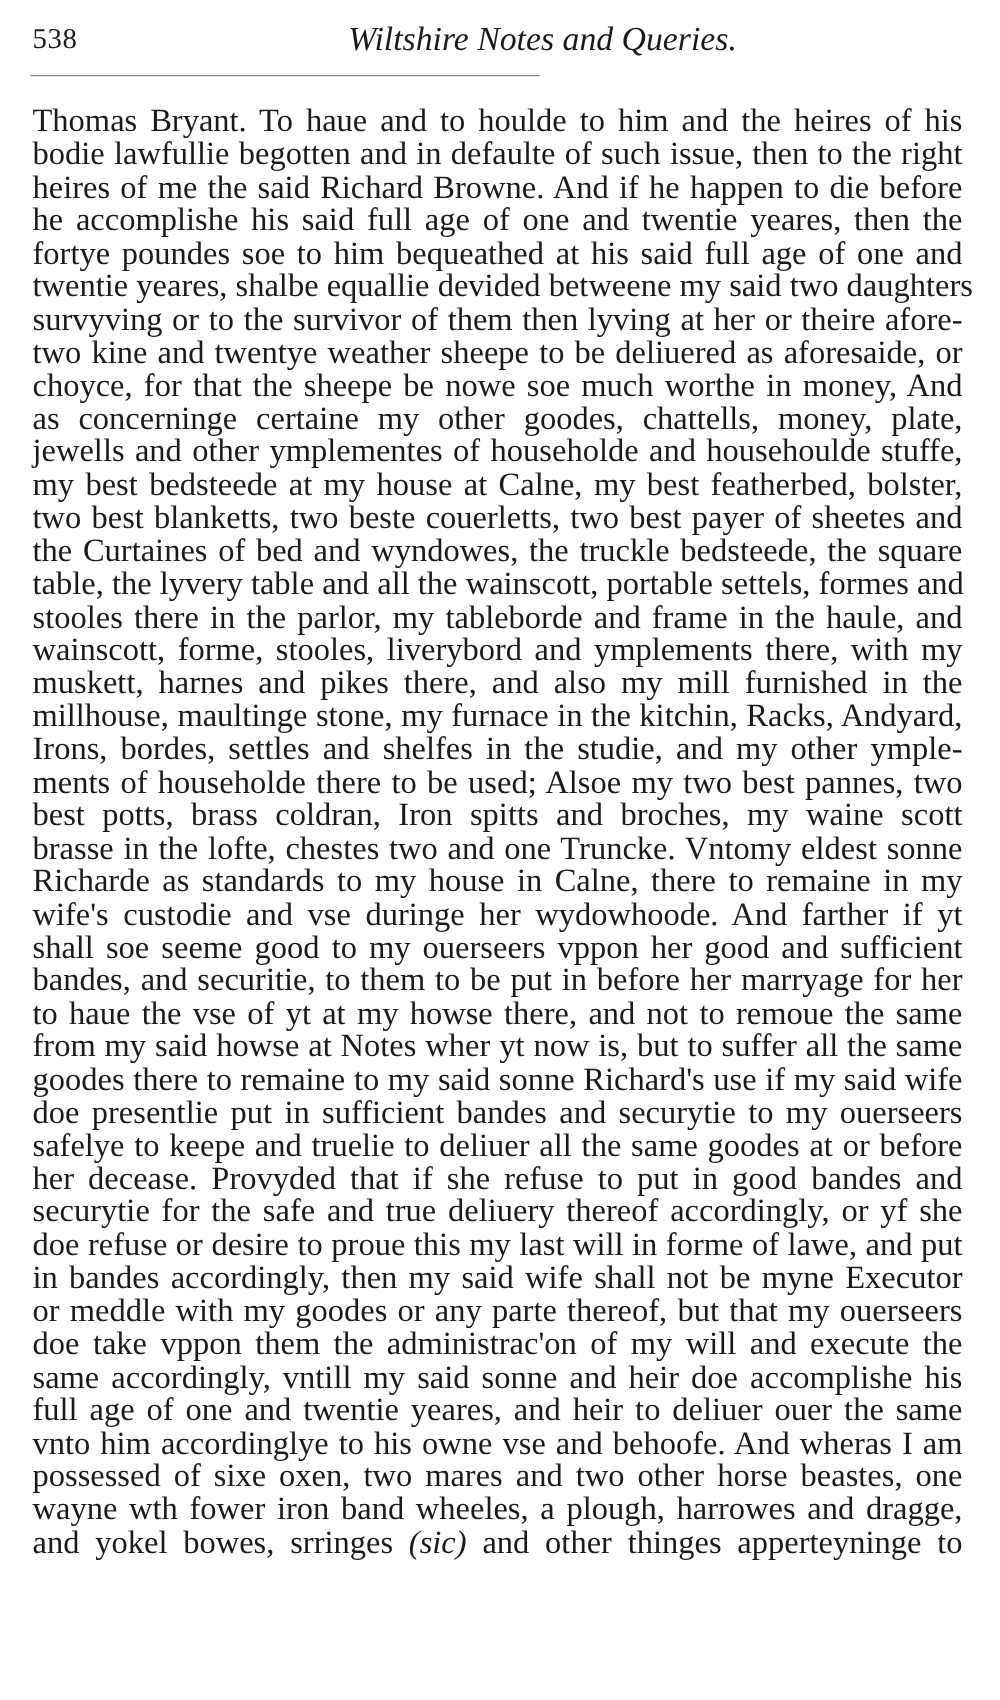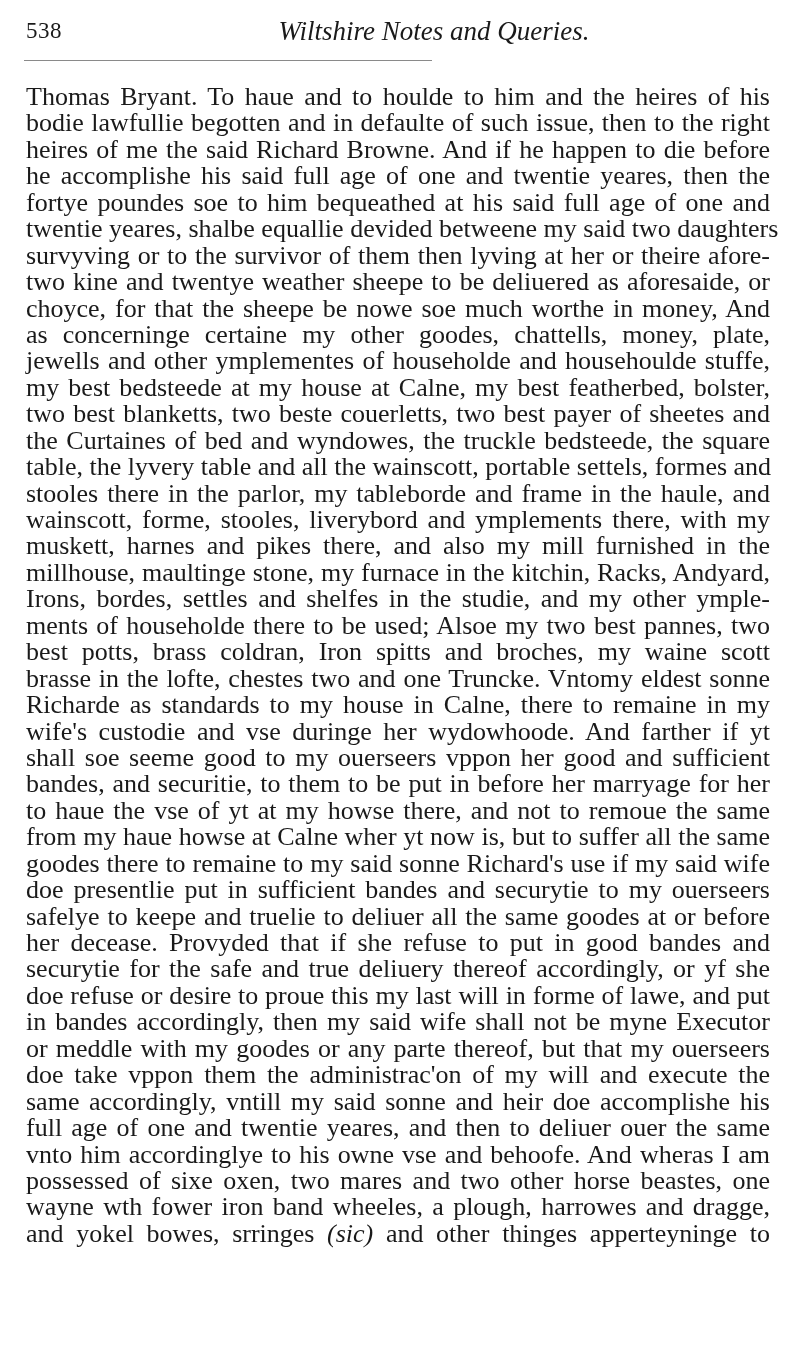--- a/index.html
+++ b/index.html
@@ -110,30 +110,30 @@
     <span class="line">millhouse, maultinge stone, my furnace in the kitchin, Racks, Andyard,</span>
     <span class="line">Irons, bordes, settles and shelfes in the studie, and my other ymple-</span>
     <span class="line">ments of householde there to be used; Alsoe my two best pannes, two</span>
     <span class="line">best potts, brass coldran, Iron spitts and broches, my waine scott</span>
     <span class="line">brasse in the lofte, chestes two and one Truncke.  Vntomy eldest sonne</span>
     <span class="line">Richarde as standards to my house in Calne, there to remaine in my</span>
     <span class="line">wife's custodie and vse duringe her wydowhoode.  And farther if yt</span>
     <span class="line">shall soe seeme good to my ouerseers vppon her good and sufficient</span>
     <span class="line">bandes, and securitie, to them to be put in before her marryage for her</span>
     <span class="line">to haue the vse of yt at my howse there, and not to remoue the same</span>
-    <span class="line">from my haue howse at Calne wher yt now is, but to suffer all the same</span>
+    <span class="line">from my said howse at Notes wher yt now is, but to suffer all the same</span>
     <span class="line">goodes there to remaine to my said sonne Richard's use if my said wife</span>
     <span class="line">doe presentlie put in sufficient bandes and securytie to my ouerseers</span>
     <span class="line">safelye to keepe and truelie to deliuer all the same goodes at or before</span>
     <span class="line">her decease.  Provyded that if she refuse to put in good bandes and</span>
     <span class="line">securytie for the safe and true deliuery thereof accordingly, or yf she</span>
     <span class="line">doe refuse or desire to proue this my last will in forme of lawe, and put</span>
     <span class="line">in bandes accordingly, then my said wife shall not be myne Executor</span>
     <span class="line">or meddle with my goodes or any parte thereof, but that my ouerseers</span>
     <span class="line">doe take vppon them the administrac'on of my will and execute the</span>
     <span class="line">same accordingly, vntill my said sonne and heir doe accomplishe his</span>
-    <span class="line">full age of one and twentie yeares, and then to deliuer ouer the same</span>
+    <span class="line">full age of one and twentie yeares, and heir to deliuer ouer the same</span>
     <span class="line">vnto him accordinglye to his owne vse and behoofe.  And wheras I am</span>
     <span class="line">possessed of sixe oxen, two mares and two other horse beastes, one</span>
     <span class="line">wayne wth fower iron band wheeles, a plough, harrowes and dragge,</span>
     <span class="line last"><span>and yokel bowes, srringes </span><span class="sic">(sic)</span><span> and other thinges apperteyninge to</span></span>
   </div>
 </div>
 
 </body></html>

